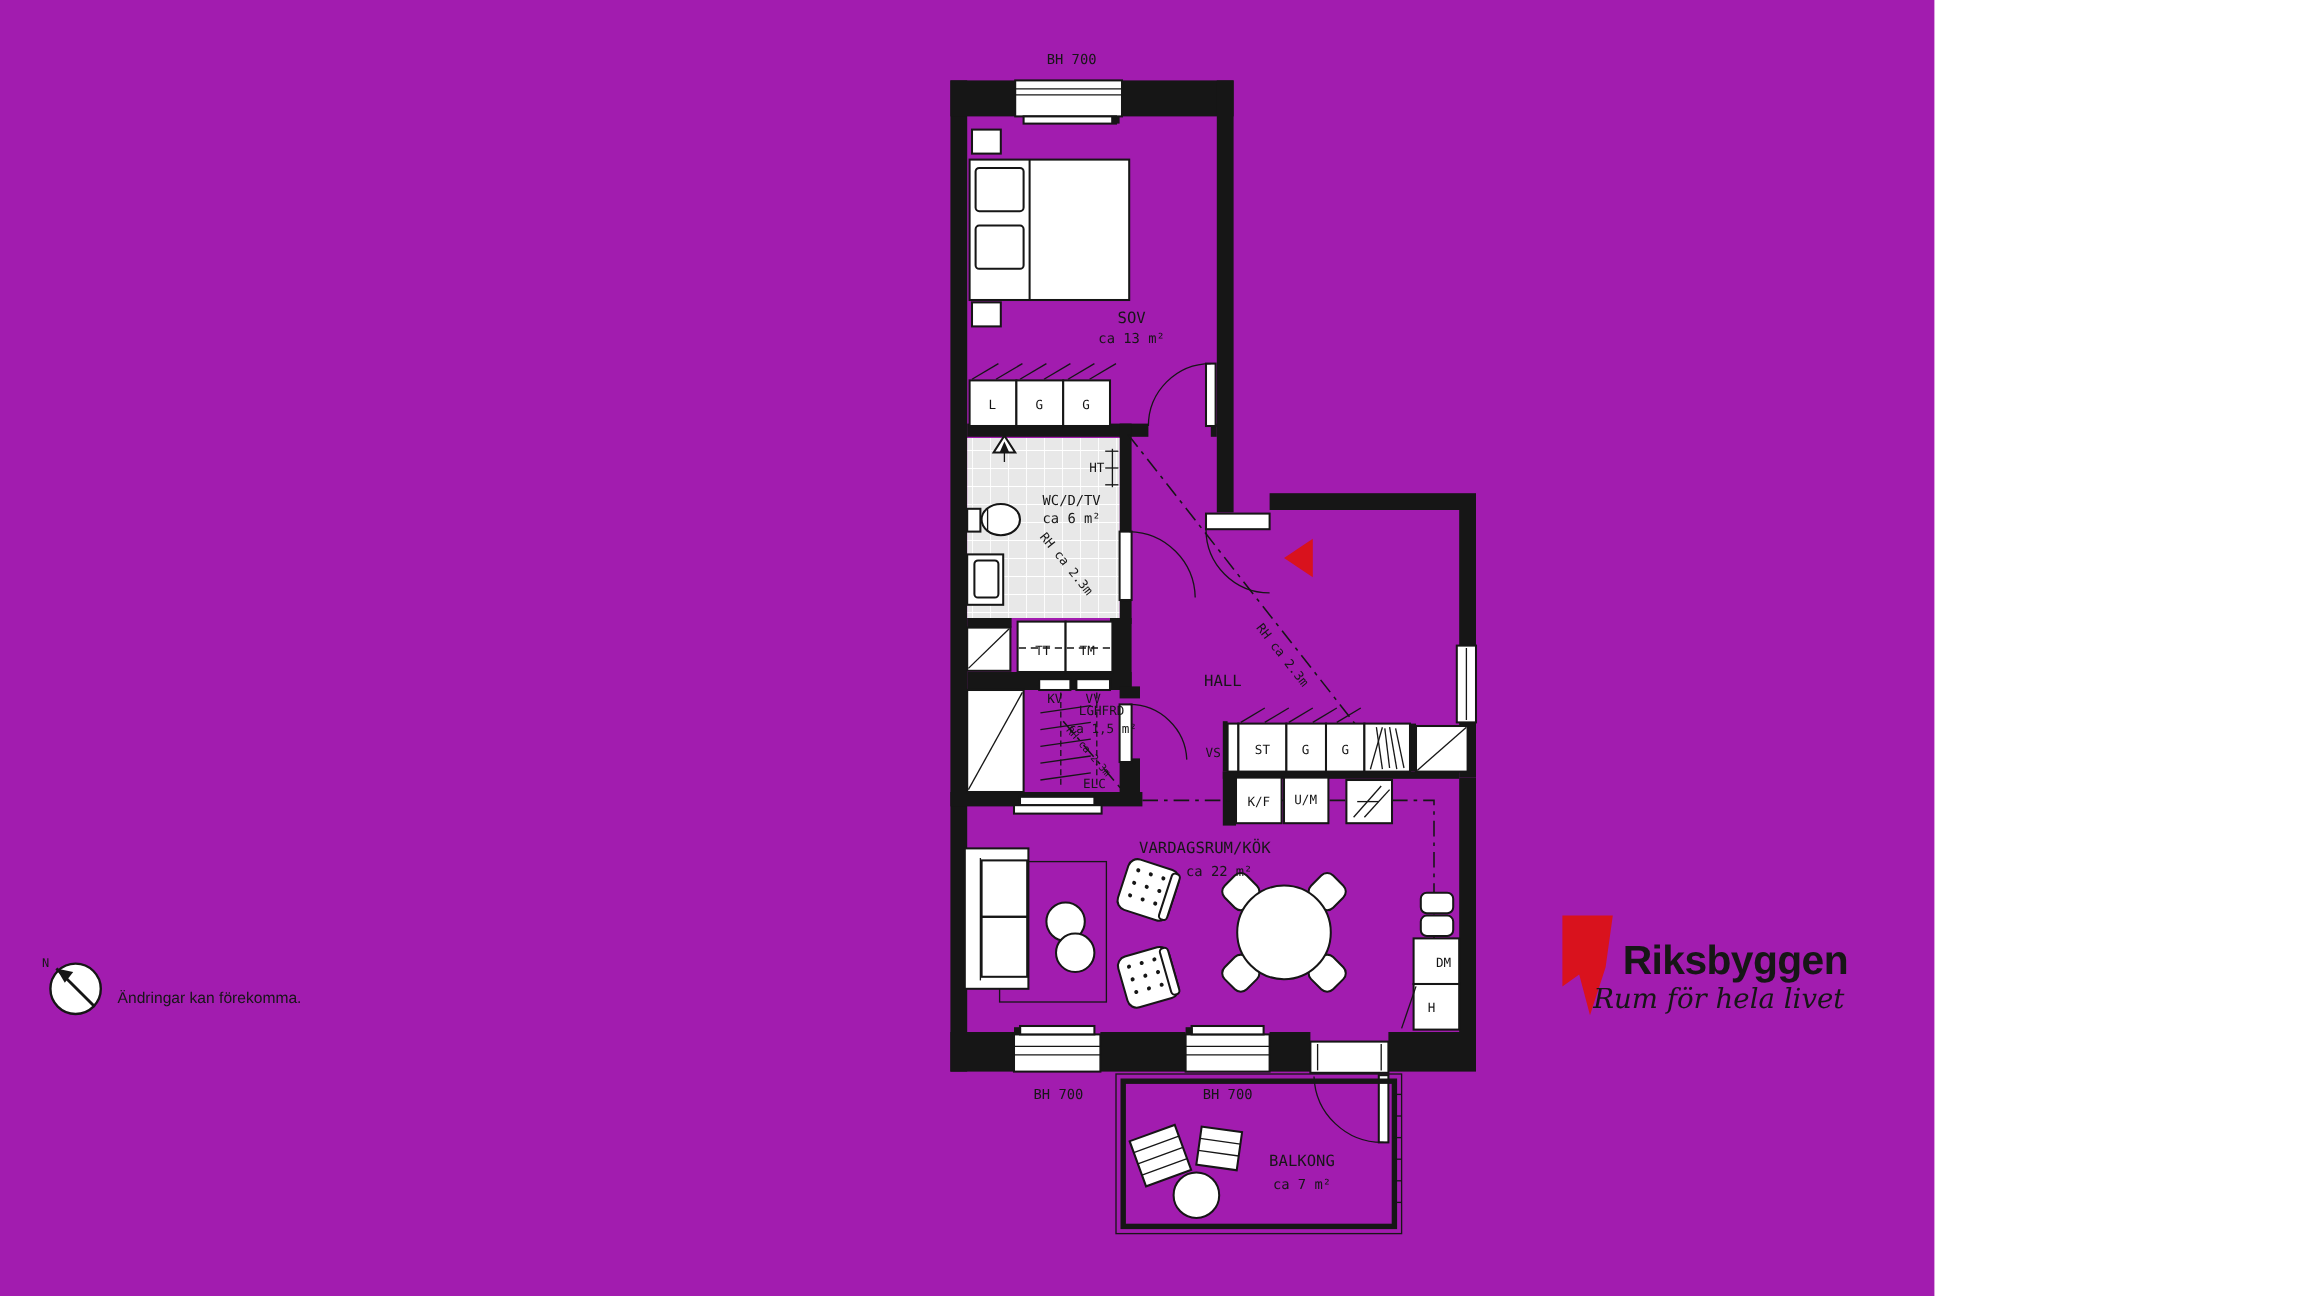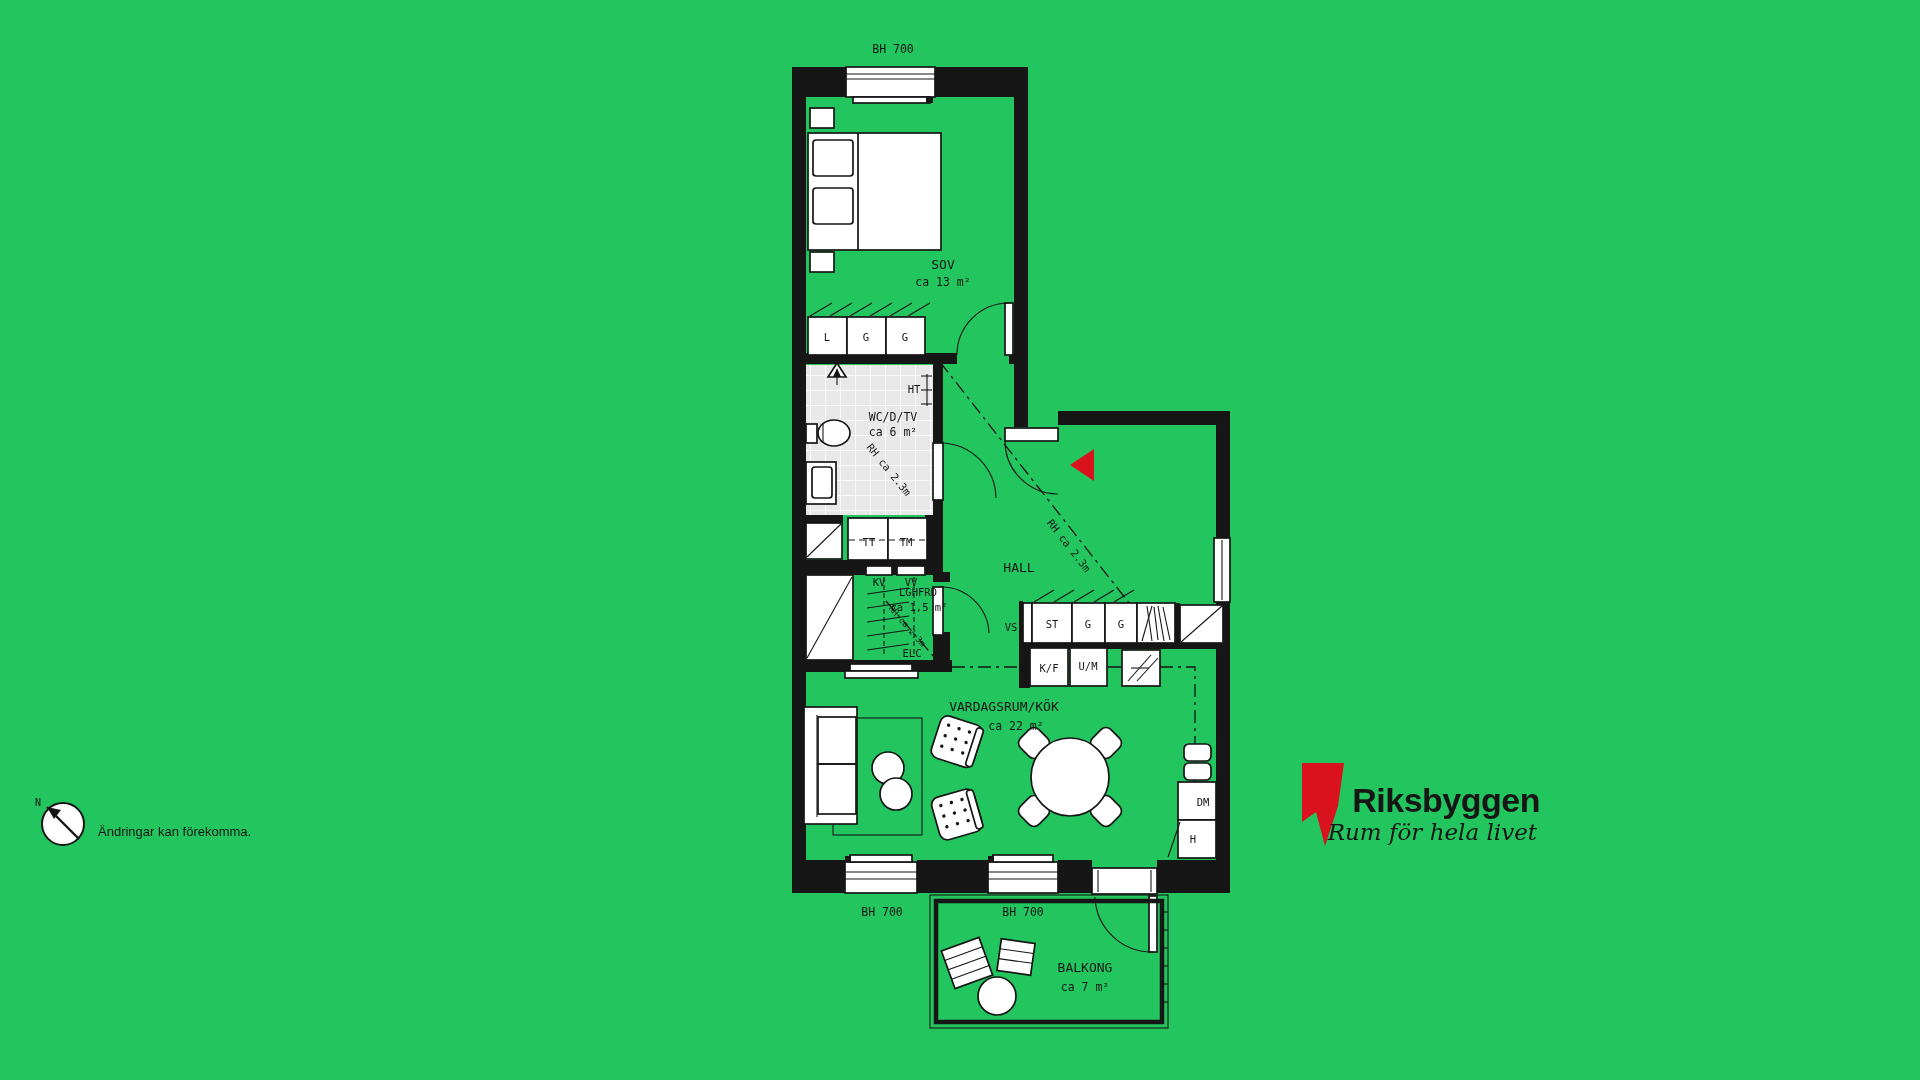--- a/index.html
+++ b/index.html
@@ -1,16 +1,16 @@
 <!DOCTYPE html>
 <html><head>
 <meta charset="utf-8">
 <style>
   html,body{margin:0;padding:0;background:#fff;}
-  #stage{position:relative;width:1920px;height:1080px;background:#22c55e;overflow:hidden;}
+  #stage{position:relative;width:1612px;height:1080px;background:#a21caf;overflow:hidden;}
   svg{position:absolute;left:0;top:0;}
   svg text{font-family:"DejaVu Sans Mono",monospace;fill:#161616;text-anchor:middle;}
   .w{fill:#161616;}
   .s{stroke:#161616;stroke-width:1.7;fill:none;}
   .s2{stroke:#161616;stroke-width:1.1;fill:none;}
   .s4{stroke:#161616;stroke-width:4.5;fill:none;}
   .wb{fill:#ffffff;stroke:#161616;stroke-width:1.7;}
   .dash{stroke:#161616;stroke-width:1.3;fill:none;stroke-dasharray:13 5 3 5;}
   .dash2{stroke:#161616;stroke-width:1.2;fill:none;stroke-dasharray:6 4;}
   .dashv{stroke:#161616;stroke-width:1.1;fill:none;stroke-dasharray:5 3;}

